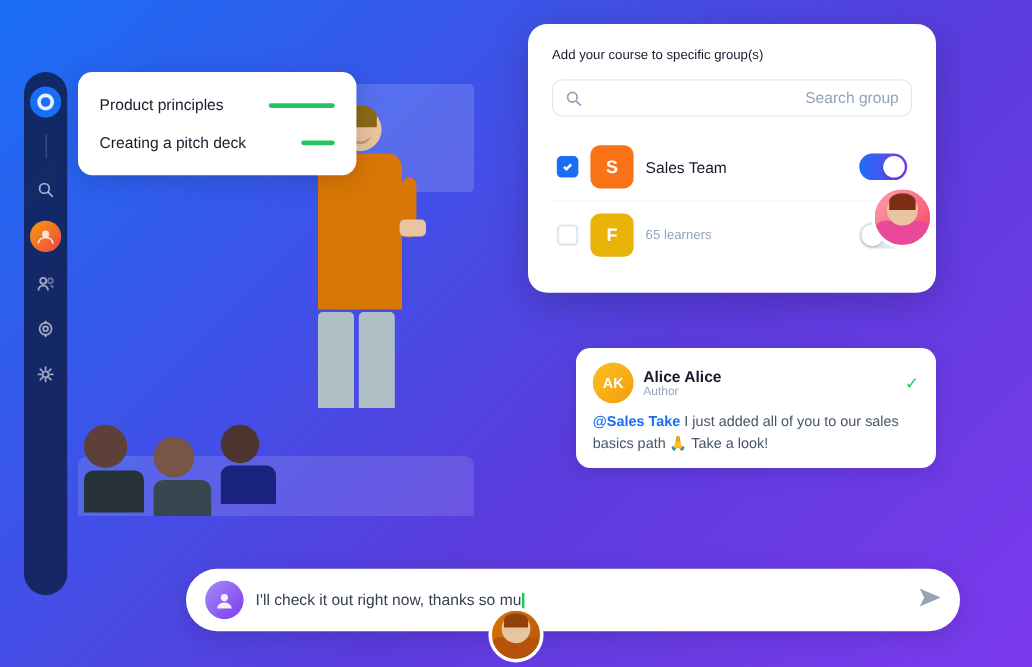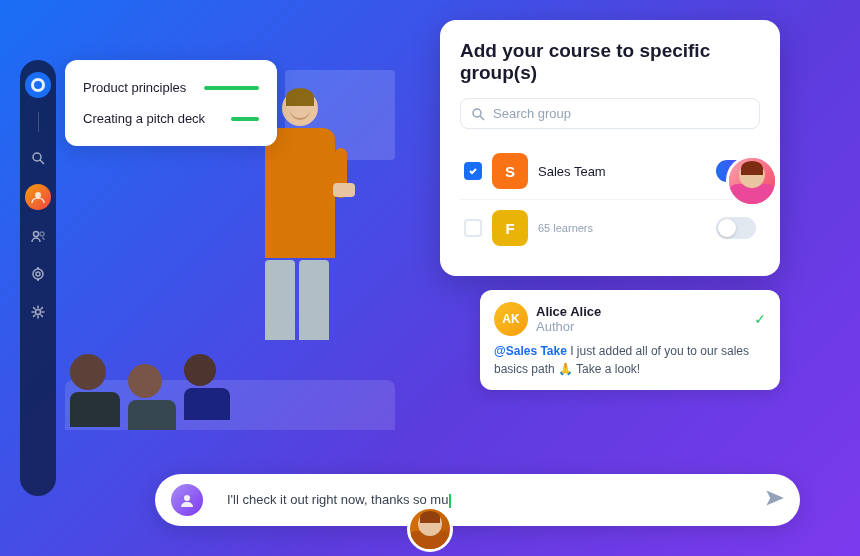--- a/index.html
+++ b/index.html
@@ -63,21 +63,21 @@
       color: white;
       font-size: 11px;
       font-weight: bold;
     }
 
     
     .course-panel {
       position: absolute;
       left: 65px;
       top: 60px;
-      width: 212px;
+      width: 232px;
       background: white;
       border-radius: 12px;
       padding: 12px;
       z-index: 10;
       box-shadow: 0 4px 20px rgba(0,0,0,0.15);
     }
     .course-item {
       display: flex;
       align-items: center;
       justify-content: space-between;
@@ -98,38 +98,39 @@
       right: 80px;
       top: 20px;
       width: 340px;
       background: white;
       border-radius: 16px;
       padding: 20px;
       z-index: 20;
       box-shadow: 0 8px 30px rgba(0,0,0,0.2);
     }
     .dialog-title {
-      font-size: 19px;
-      font-weight: 700;
+      font-size: 11px;
+      font-weight: 400;
       color: #1a1a2e;
       margin-bottom: 14px;
     }
     .search-box {
       display: flex;
       align-items: center;
       border: 1.5px solid #e2e8f0;
       border-radius: 8px;
       padding: 7px 10px;
       margin-bottom: 14px;
       gap: 8px;
     }
     .search-input-text {
       font-size: 13px;
       color: #94a3b8;
       flex: 1;
+      text-align: right;
     }
 
     .group-item {
       display: flex;
       align-items: center;
       padding: 10px 4px;
       gap: 10px;
       border-bottom: 1px solid #f1f5f9;
     }
     .group-item:last-child {
@@ -258,21 +259,21 @@
       color: white;
       font-weight: bold;
       flex-shrink: 0;
     }
     .chat-author-name {
       font-size: 13px;
       font-weight: 600;
       color: #1a1a2e;
     }
     .chat-author-role {
-      font-size: 13px;
+      font-size: 10px;
       color: #94a3b8;
     }
     .chat-checkmark {
       margin-left: auto;
       color: #22c55e;
       font-size: 14px;
     }
     .chat-message {
       font-size: 12px;
       color: #475569;
@@ -287,21 +288,21 @@
     .message-bar {
       position: absolute;
       left: 155px;
       right: 60px;
       bottom: 30px;
       background: white;
       border-radius: 30px;
       padding: 10px 16px;
       display: flex;
       align-items: center;
-      gap: 24px;
+      gap: 10px;
       z-index: 20;
       box-shadow: 0 4px 20px rgba(0,0,0,0.15);
     }
     .msg-avatar {
       width: 32px;
       height: 32px;
       border-radius: 50%;
       background: linear-gradient(135deg, #a78bfa, #7c3aed);
       display: flex;
       align-items: center;

